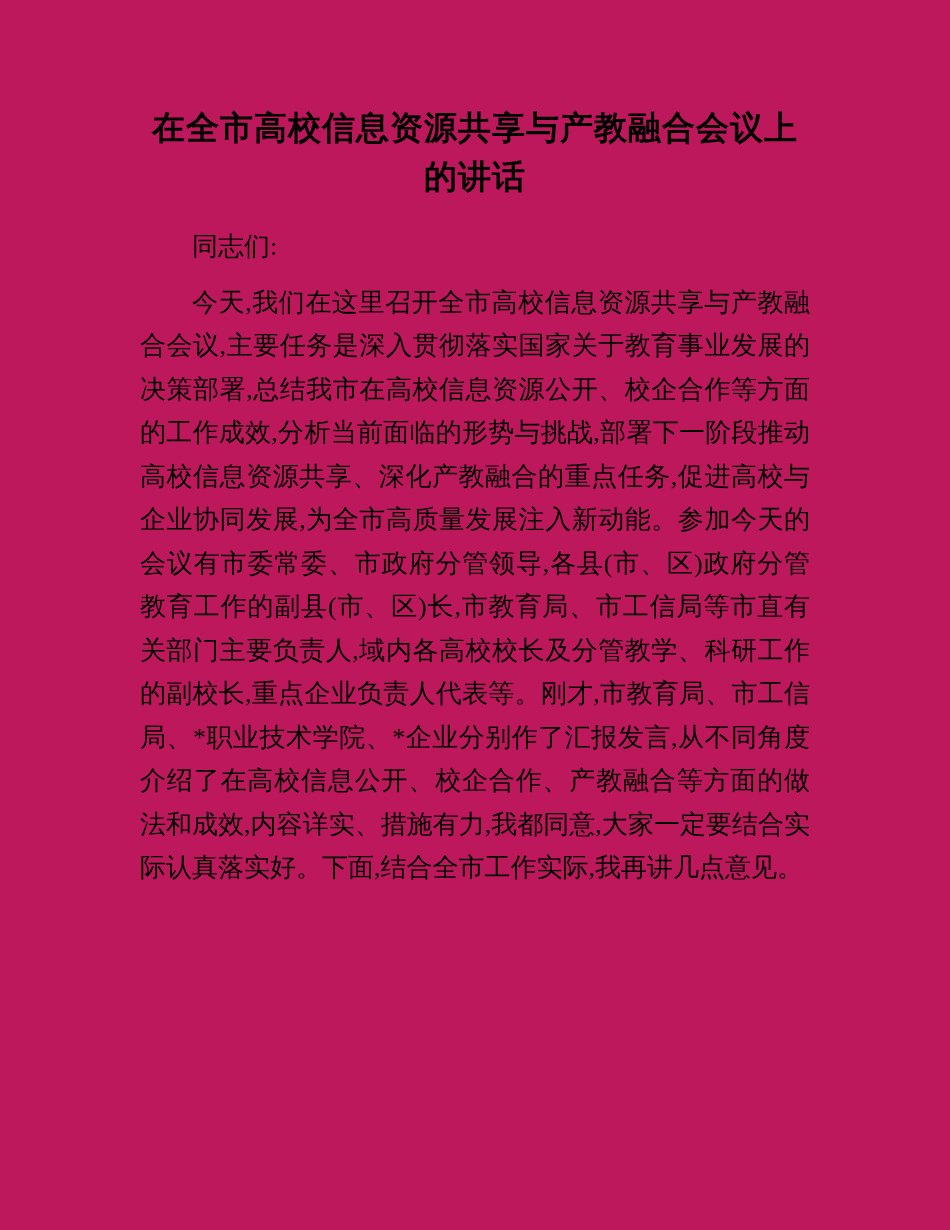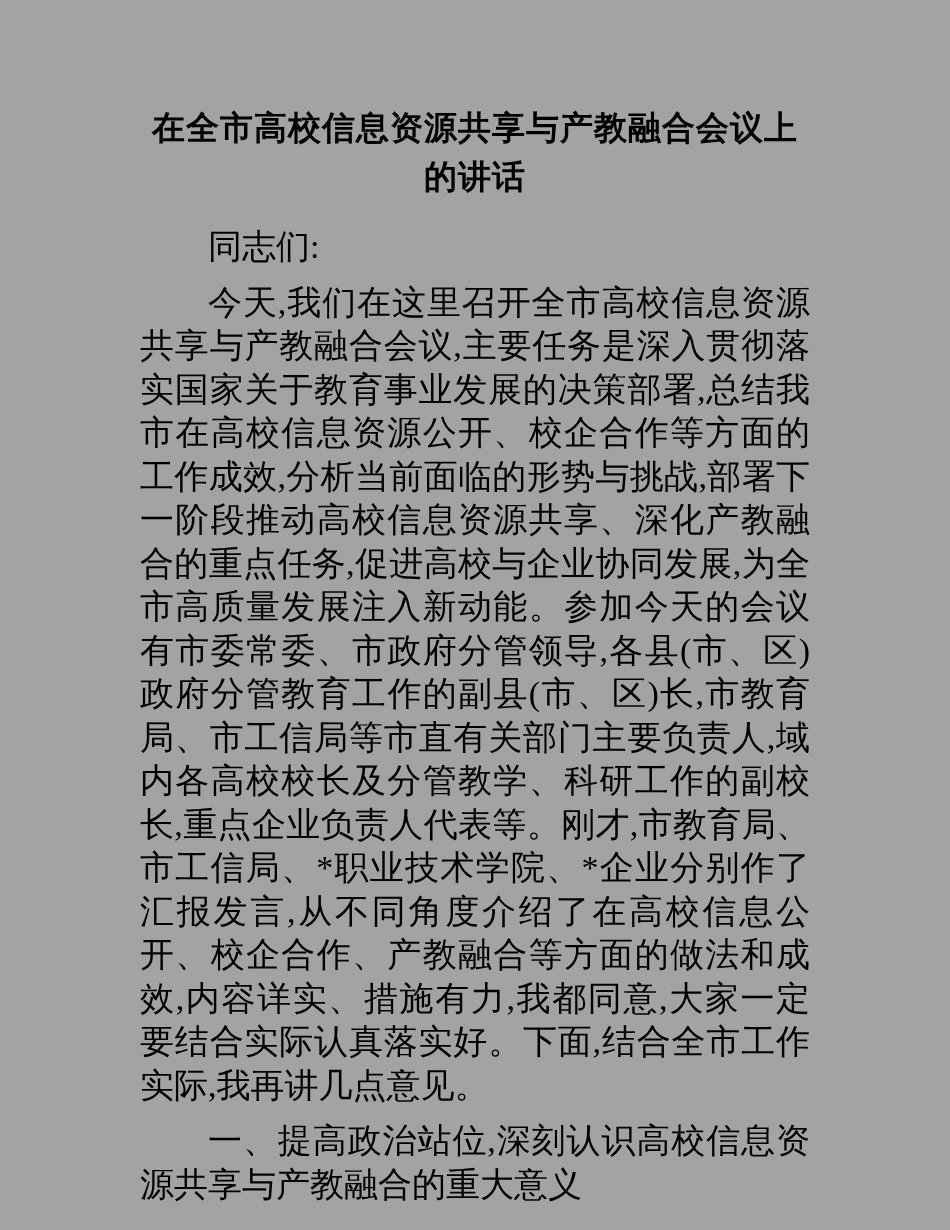--- a/index.html
+++ b/index.html
@@ -4,39 +4,39 @@
 <style>
   html, body {
     margin: 0;
     padding: 0;
     background: #ffffff;
   }
   .page {
     position: relative;
     width: 950px;
     height: 1230px;
-    background: #a3a3a3;
+    background: #be185d;
     box-sizing: border-box;
     padding: 103px 140px 0 140px;
     color: #000000;
     overflow: hidden;
   }
   .doc-title {
     font-family: "Liberation Sans", "DejaVu Sans", sans-serif;
     font-weight: bold;
     font-size: 33px;
     line-height: 49px;
     text-align: center;
     letter-spacing: 1px;
     margin: 0 0 24px 0;
     color: #000000;
   }
   .para {
     font-family: "Liberation Serif", "DejaVu Serif", serif;
-    font-size: 34px;
+    font-size: 26px;
     line-height: 43.5px;
     text-align: justify;
     text-justify: inter-character;
     text-indent: 2em;
     margin: 0 0 12px 0;
     color: #000000;
     word-break: break-all;
   }
   .para.heading {
     font-weight: normal; 
@@ -45,15 +45,14 @@
 </head>
 <body>
 
 <div class="page">
   <h1 class="doc-title">在全市高校信息资源共享与产教融合会议上的讲话</h1>
 
   <p class="para salutation">同志们:</p>
 
   <p class="para body">今天,我们在这里召开全市高校信息资源共享与产教融合会议,主要任务是深入贯彻落实国家关于教育事业发展的决策部署,总结我市在高校信息资源公开、校企合作等方面的工作成效,分析当前面临的形势与挑战,部署下一阶段推动高校信息资源共享、深化产教融合的重点任务,促进高校与企业协同发展,为全市高质量发展注入新动能。参加今天的会议有市委常委、市政府分管领导,各县(市、区)政府分管教育工作的副县(市、区)长,市教育局、市工信局等市直有关部门主要负责人,域内各高校校长及分管教学、科研工作的副校长,重点企业负责人代表等。刚才,市教育局、市工信局、*职业技术学院、*企业分别作了汇报发言,从不同角度介绍了在高校信息公开、校企合作、产教融合等方面的做法和成效,内容详实、措施有力,我都同意,大家一定要结合实际认真落实好。下面,结合全市工作实际,我再讲几点意见。</p>
 
-  <p class="para heading">一、提高政治站位,深刻认识高校信息资源共享与产教融合的重大意义</p>
 
 </div>
 
 </body></html>

